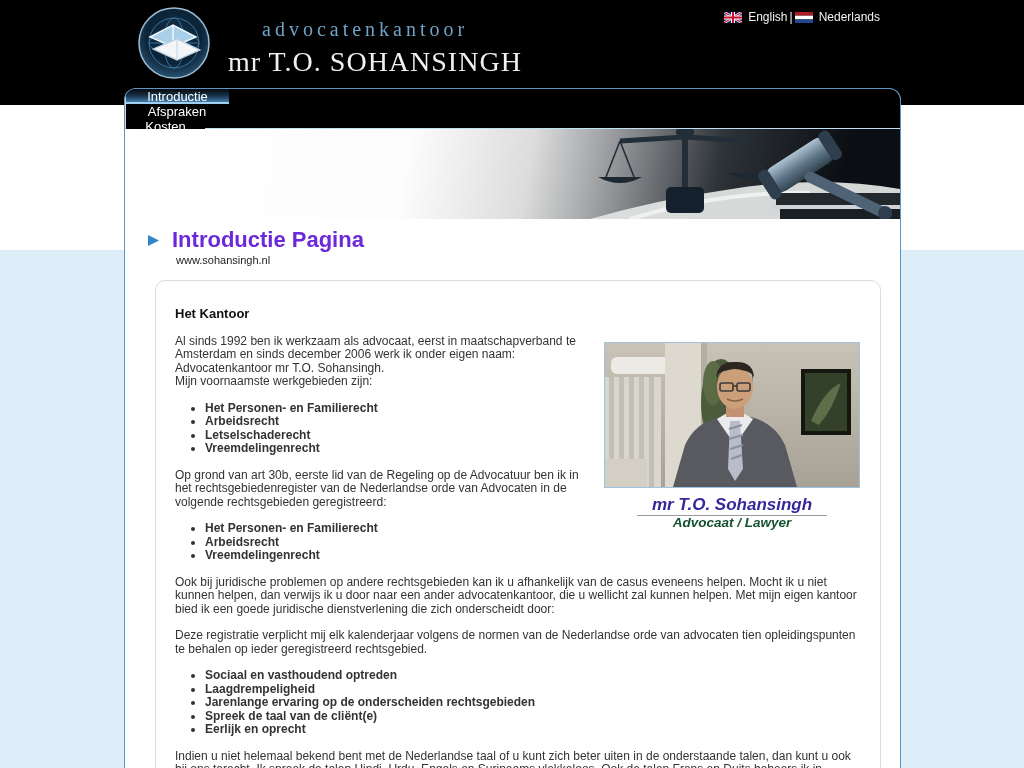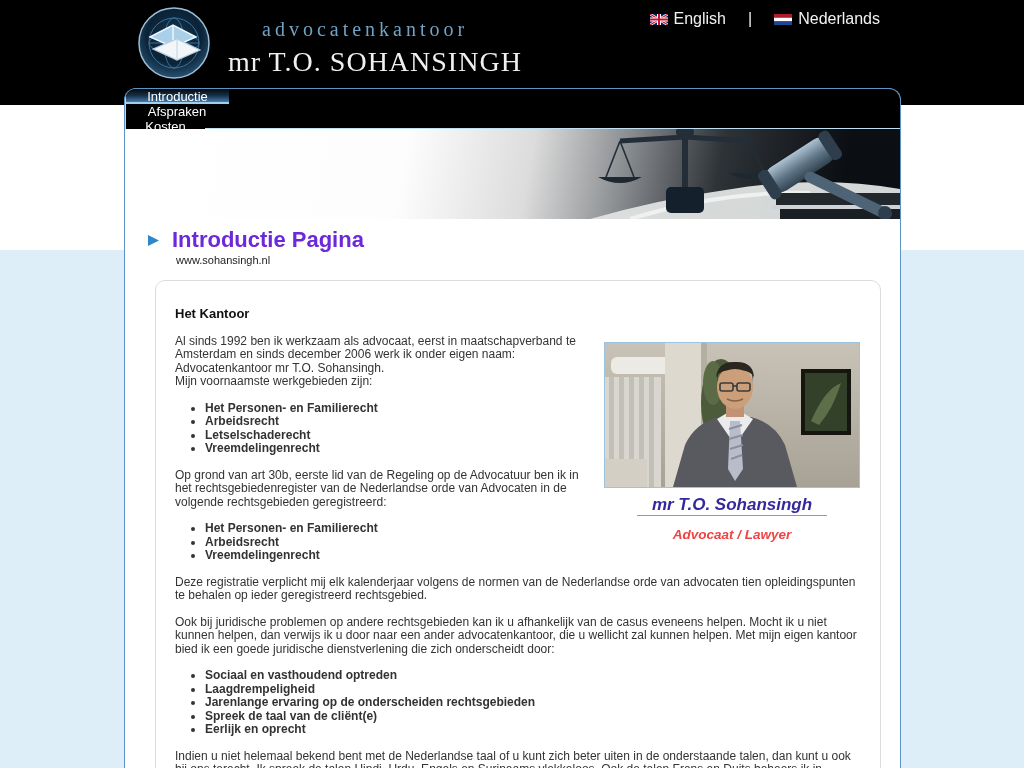--- a/index.html
+++ b/index.html
@@ -18,22 +18,22 @@
   .brand { position:absolute; left:228px; top:18px; color:#e9e9e9; }
   .brand-top {
     font-family:"Liberation Serif", serif;
     color:#6fa3c6; font-size:20px; letter-spacing:4px;
     margin-left:34px; margin-bottom:5px;
   }
   .brand-name {
     font-family:"Liberation Serif", serif;
     color:#f0f0f0; font-size:28px; letter-spacing:1px;
   }
-  .lang-bar { position:absolute; top:10px; right:144px; display:flex; gap:22px;
-    color:#f2f2f2; font-size:16px; }
+  .lang-bar { position:absolute; top:10px; right:144px; display:flex; gap:2px;
+    color:#f2f2f2; font-size:12px; }
   .lang-bar a { color:#f2f2f2; text-decoration:none; cursor:pointer; display:flex; align-items:center; gap:6px; }
   .flag { width:18px; height:11px; display:inline-block; }
 
   
   .container {
     position:absolute; left:124px; top:88px; width:777px; height:680px;
     background:#ffffff;
     border:1px solid #5c95c5;
     border-bottom:none;
     border-radius:12px 12px 0 0;
@@ -81,21 +81,21 @@
   .card li { margin:0;font-weight:bold; }
 
   
   .portrait { float:right; width:256px; margin:7px 0 8px 16px; text-align:center; }
   .portrait-img { width:256px; height:146px; border:1px solid #9cc3e0; display:block; }
   .portrait-name {
     font-family:"Liberation Sans", sans-serif; font-style:italic; font-weight:bold;
     color:#35289d; font-size:17px; margin-top:10px; padding-bottom:4px;
     border-bottom:1px solid #9a9a9a; display:inline-block; min-width:190px;
   }
-  .portrait-title { font-style:italic; font-weight:bold; color:#ef4444; font-size:13.5px; margin-top:12px; }
+  .portrait-title { font-style:italic; font-weight:bold; color:#14532d; font-size:13.5px; margin-top:0; }
 </style>
 </head>
 <body>
 
 <div class="white-strip"></div>
 <div class="top-band"></div>
 
 <svg class="logo" viewBox="0 0 74 74">
   <defs>
     <radialGradient id="lg" cx="50%" cy="40%" r="65%">
@@ -283,22 +283,22 @@
       <li>Vreemdelingenrecht</li>
     </ul>
 
     <p>Op grond van art 30b, eerste lid van de Regeling op de Advocatuur ben ik in het rechtsgebiedenregister van de Nederlandse orde van Advocaten in de volgende rechtsgebieden geregistreerd:</p>
     <ul>
       <li>Het Personen- en Familierecht</li>
       <li>Arbeidsrecht</li>
       <li>Vreemdelingenrecht</li>
     </ul>
 
+    <p>Ook bij juridische problemen op andere rechtsgebieden kan ik u afhankelijk van de casus eveneens helpen. Mocht ik u niet kunnen helpen, dan verwijs ik u door naar een ander advocatenkantoor, die u wellicht zal kunnen helpen. Met mijn eigen kantoor bied ik een goede juridische dienstverlening die zich onderscheidt door:</p>
     <p>Deze registratie verplicht mij elk kalenderjaar volgens de normen van de Nederlandse orde van advocaten tien opleidingspunten te behalen op ieder geregistreerd rechtsgebied.</p>
-    <p>Ook bij juridische problemen op andere rechtsgebieden kan ik u afhankelijk van de casus eveneens helpen. Mocht ik u niet kunnen helpen, dan verwijs ik u door naar een ander advocatenkantoor, die u wellicht zal kunnen helpen. Met mijn eigen kantoor bied ik een goede juridische dienstverlening die zich onderscheidt door:</p>
 
     <ul>
       <li>Sociaal en vasthoudend optreden</li>
       <li>Laagdrempeligheid</li>
       <li>Jarenlange ervaring op de onderscheiden rechtsgebieden</li>
       <li>Spreek de taal van de cliënt(e)</li>
       <li>Eerlijk en oprecht</li>
     </ul>
 
     <p>Indien u niet helemaal bekend bent met de Nederlandse taal of u kunt zich beter uiten in de onderstaande talen, dan kunt u ook bij ons terecht. Ik spreek de talen Hindi, Urdu, Engels en Surinaams vlekkeloos. Ook de talen Frans en Duits beheers ik in</p>

